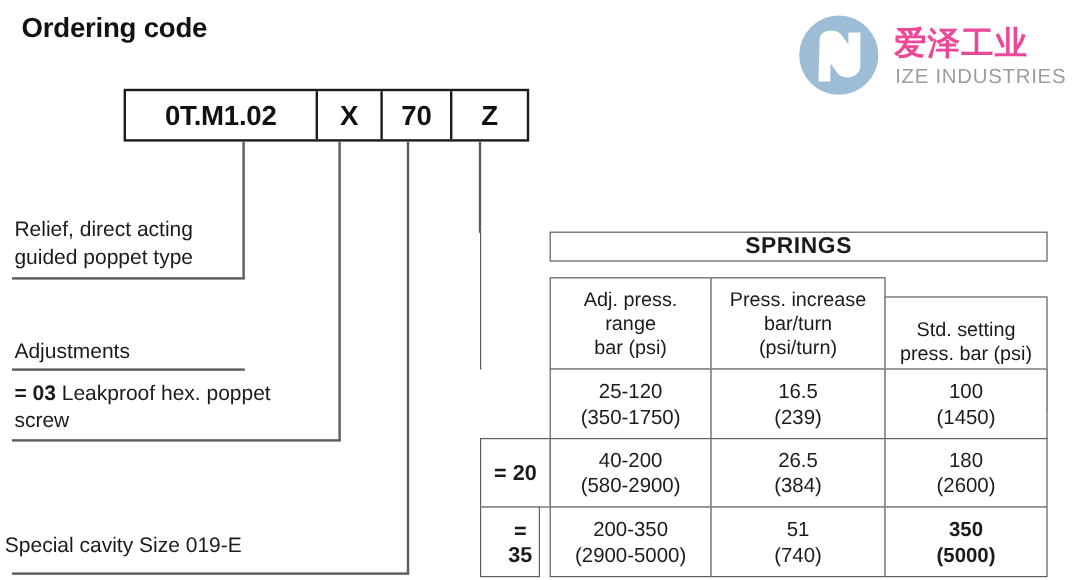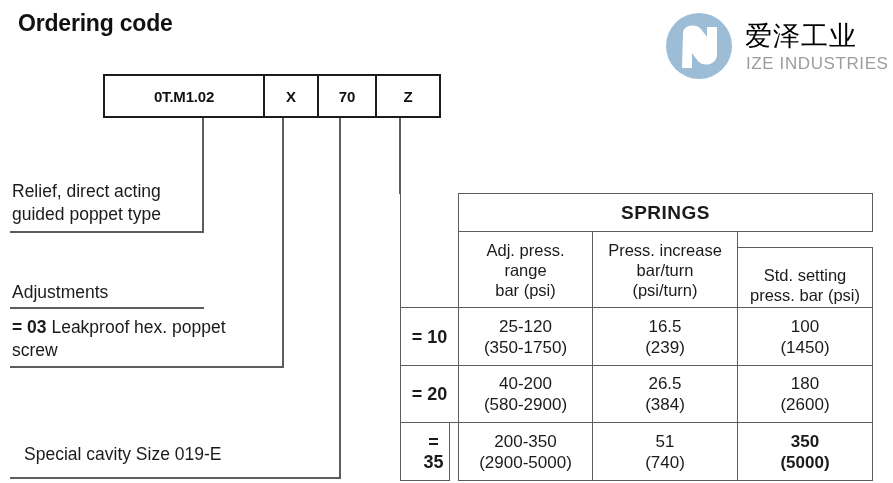--- a/index.html
+++ b/index.html
@@ -44,22 +44,22 @@
     left: 0px;
     top: 0px;
     width: 72px;
     height: 72px;
   }
   .logo-cn {
     position: absolute;
     left: 82px;
     top: 8px;
     font-size: 27px;
-    font-weight: normal;
-    color: #000000;
+    font-weight: bold;
+    color: #ec4899;
     letter-spacing: 1px;
     white-space: nowrap;
   }
   .logo-en {
     position: absolute;
     left: 83px;
     top: 44px;
     font-size: 17px;
     color: #9d9d9d;
     letter-spacing: 0.6px;
@@ -74,21 +74,21 @@
     height: 44px;
     display: flex;
     border: 2.5px solid #1b1b1b;
     box-sizing: border-box;
     background: #ffffff;
   }
   .code-cell {
     display: flex;
     align-items: center;
     justify-content: center;
-    font-size: 15px;
+    font-size: 23px;
     font-weight: bold;
     color: #111111;
     box-sizing: border-box;
     border-right: 2.5px solid #1b1b1b;
     letter-spacing: -0.2px;
   }
   .code-cell:last-child { border-right: none; }
   .cw0 { width: 160px; }
   .cw1 { width: 54px; }
   .cw2 { width: 58px; }
@@ -191,41 +191,40 @@
 guided poppet type</div>
   <div class="hline" style="left:10px; top:231px; width:194px;"></div>
 
   <div class="desc" style="left:12px; top:281px; width:195px;">Adjustments</div>
   <div class="hline" style="left:10px; top:307px; width:194px;"></div>
 
   <div class="desc" style="left:12px; top:316px; width:276px;"><b>= 03</b><span> Leakproof hex. poppet
 screw</span></div>
   <div class="hline" style="left:10px; top:366px; width:274px;"></div>
 
-  <div class="desc" style="left:24px; top:443px; width:330px;">Special cavity Size 019-E</div>
+  <div class="desc" style="left:4px; top:443px; width:330px;">Special cavity Size 019-E</div>
   <div class="hline" style="left:10px; top:477px; width:331px;"></div>
 
   <div class="springs-table">
     <div class="st-grid">
 
       <div class="tbox" style="left:0px; top:0px; width:59px; height:115px; border-top:none; border-left:1.6px solid #5d5d5d; border-right:none; border-bottom:none;"></div>
 
-      <div class="tbox t-springs" style="left:58px; top:0px; width:415px; height:39px;">SPRINGS</div>
+      <div class="tbox t-springs" style="left:58px; top:0px; width:415px; height:25px;">SPRINGS</div>
 
       <div class="tbox" style="left:58px; top:38px; width:135px; height:77px;">Adj. press.
 range
 bar (psi)</div>
       <div class="tbox" style="left:192px; top:38px; width:146px; height:77px;">Press. increase
 bar/turn
 (psi/turn)</div>
       <div class="tbox" style="left:337px; top:54px; width:136px; height:96px;">Std. setting
 press. bar (psi)
 (Q=5 l/min)</div>
 
-      <div class="tbox t-code" style="left:0px; top:114px; width:59px; height:59px;">= 10</div>
       <div class="tbox t-val" style="left:58px; top:114px; width:135px; height:59px;">25-120
 (350-1750)</div>
       <div class="tbox t-val" style="left:192px; top:114px; width:146px; height:59px;">16.5
 (239)</div>
       <div class="tbox t-val" style="left:337px; top:114px; width:136px; height:59px;">100
 (1450)</div>
 
       <div class="tbox t-code" style="left:0px; top:172px; width:59px; height:58px;">= 20</div>
       <div class="tbox t-val" style="left:58px; top:172px; width:135px; height:58px;">40-200
 (580-2900)</div>

